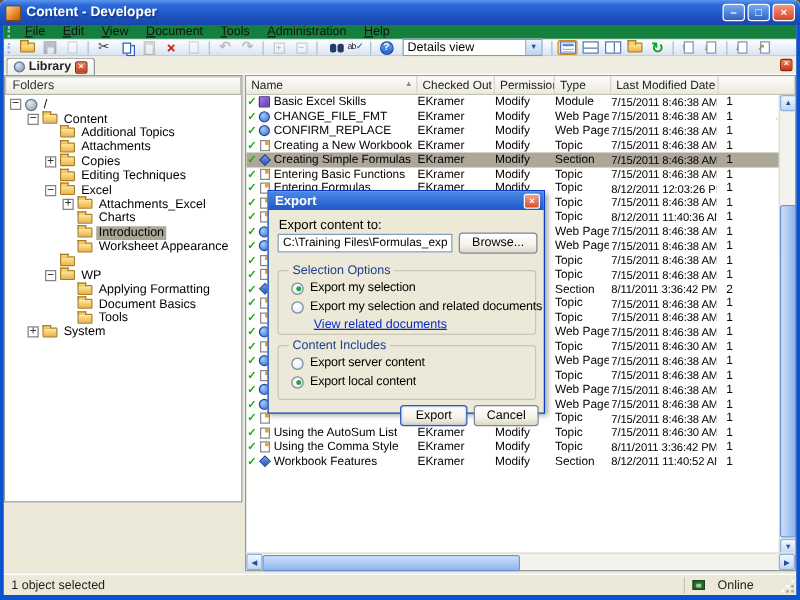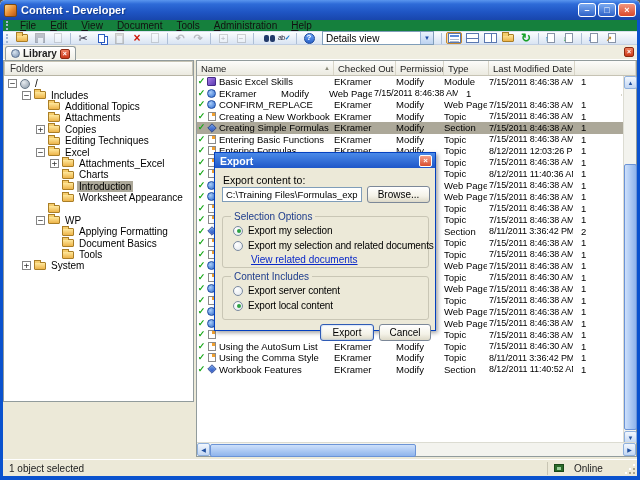--- a/index.html
+++ b/index.html
@@ -320,21 +320,21 @@
     <div class="panel-hdr">Folders</div>
     <div class="tree" id="tree">
         <div class="titem" style="padding-left: 4px;">
           <span class="exp">−</span>
           <span class="tico-root"></span>
           <span class="tlabel">/</span>
         </div>
         <div class="titem" style="padding-left: 18px;">
           <span class="exp">−</span>
           <span class="tico-folder"></span>
-          <span class="tlabel">Includes</span>
+          <span class="tlabel">Content</span>
         </div>
         <div class="titem" style="padding-left: 32px;">
           <span class="exp-sp"></span>
           <span class="tico-folder"></span>
           <span class="tlabel">Additional Topics</span>
         </div>
         <div class="titem" style="padding-left: 32px;">
           <span class="exp-sp"></span>
           <span class="tico-folder"></span>
           <span class="tlabel">Attachments</span>
@@ -427,20 +427,21 @@
           <span class="cell c-perm">Modify</span>
           <span class="cell c-type">Module</span>
           <span class="cell c-date">7/15/2011 8:46:38 AM</span>
           <span class="cell c-ver">1</span>
         </div>
         <div class="lrow">
           <span class="rcheck">✓</span>
           <span class="rico">
             <span class="ri ri-webpage"></span>
           </span>
+          <span class="cell c-name">CHANGE_FILE_FMT</span>
           <span class="cell c-by">EKramer</span>
           <span class="cell c-perm">Modify</span>
           <span class="cell c-type">Web Page</span>
           <span class="cell c-date">7/15/2011 8:46:38 AM</span>
           <span class="cell c-ver">1</span>
         </div>
         <div class="lrow">
           <span class="rcheck">✓</span>
           <span class="rico">
             <span class="ri ri-webpage"></span>

